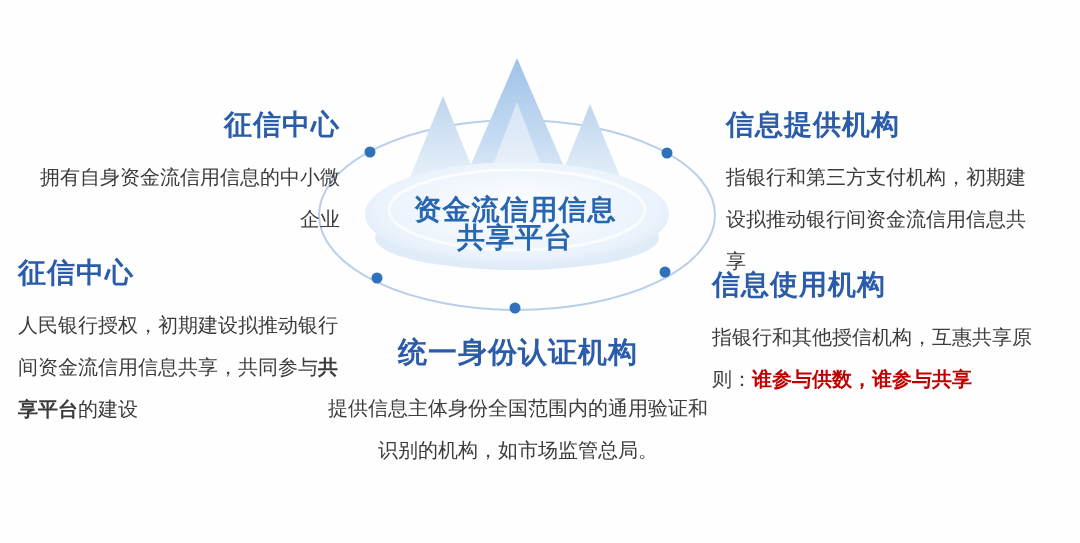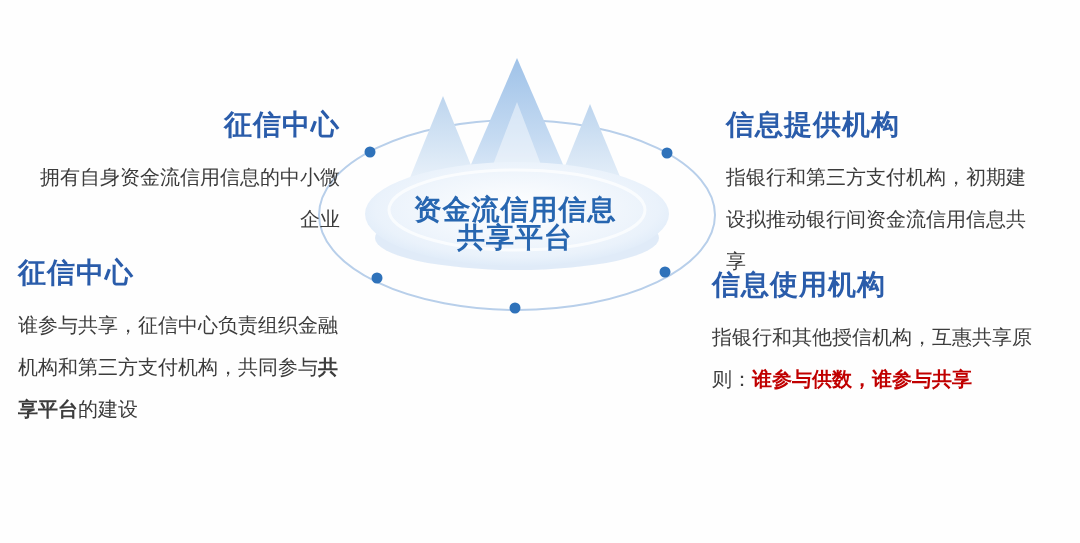--- a/index.html
+++ b/index.html
@@ -93,27 +93,31 @@
     <div>共享平台</div>
   </div>
 
   <div class="node" id="node-info-subject">
     <h2 class="title">征信中心</h2>
     <p class="desc">拥有自身资金流信用信息的中小微企业</p>
   </div>
 
   <div class="node" id="node-credit-center">
     <h2 class="title">征信中心</h2>
-    <p class="desc"><span>谁参与共享，征信中心负责组织金融机构和第三方支付机构，共同参与</span><span class="bold-part">共享平台</span><span>的建设</span></p>
+    <p class="desc"><span>人民银行授权，初期建设拟推动银行间资金流信用信息共享，共同参与</span><span class="bold-part">共享平台</span><span>的建设</span></p>
   </div>
 
   <div class="node" id="node-info-user">
     <h2 class="title">信息使用机构</h2>
     <p class="desc"><span>指银行和其他授信机构，互惠共享原则：</span><span class="red-part">谁参与供数，谁参与共享</span></p>
   </div>
 
   <div class="node" id="node-info-provider">
     <h2 class="title">信息提供机构</h2>
     <p class="desc">指银行和第三方支付机构，初期建设拟推动银行间资金流信用信息共享</p>
   </div>
 
+  <div class="node" id="node-unified-auth">
+    <h2 class="title">统一身份认证机构</h2>
+    <p class="desc">提供信息主体身份全国范围内的通用验证和识别的机构，如市场监管总局。</p>
+  </div>
 
 </div>
 
 </body></html>

